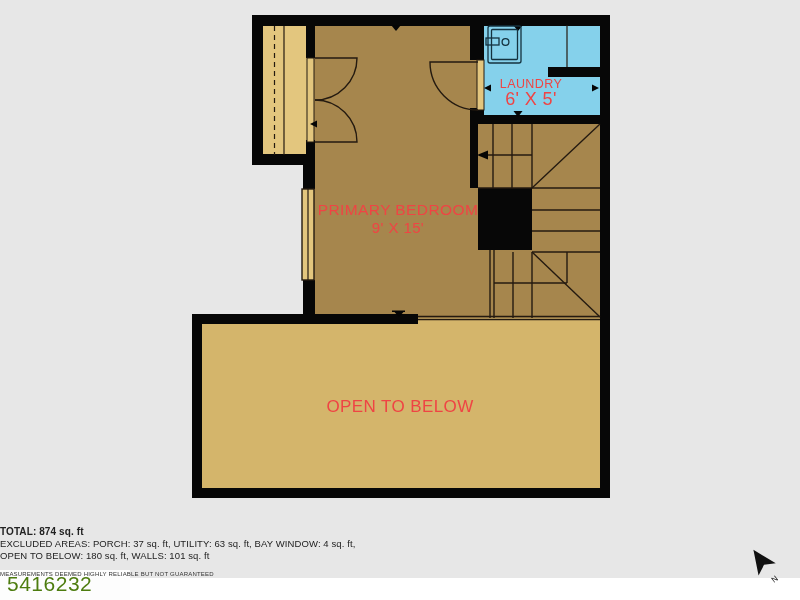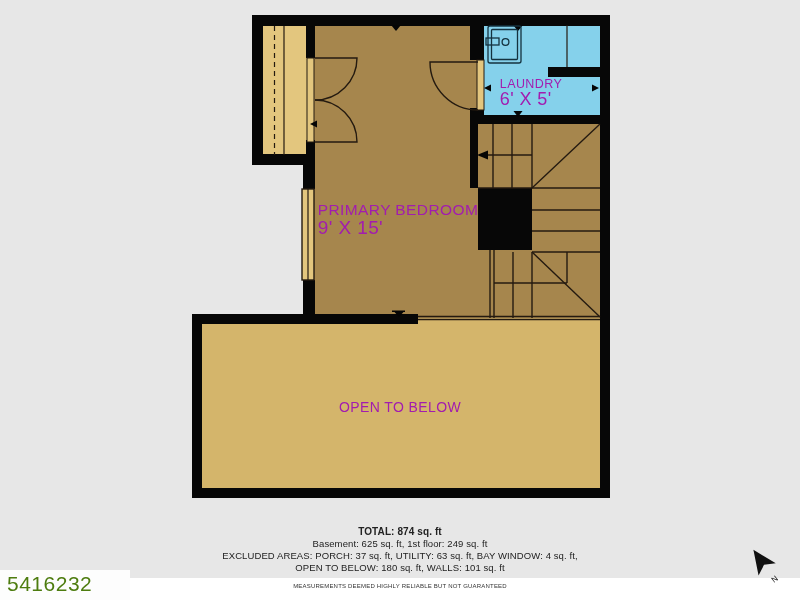--- a/index.html
+++ b/index.html
@@ -1,28 +1,28 @@
 <!DOCTYPE html>
 <html><head>
 <meta charset="utf-8">
 <style>
   html,body{margin:0;padding:0;background:#ffffff;}
   #canvas{position:relative;width:800px;height:600px;overflow:hidden;
           font-family:"Liberation Sans",sans-serif;background:#ffffff;}
   .plan-image{position:absolute;left:0;top:0;width:800px;height:578px;background:#e7e7e7;}
   .white-patch{position:absolute;left:0;top:570px;width:130px;height:30px;background:#fdfdfd;}
   svg{position:absolute;left:0;top:0;}
-  .label{position:absolute;transform:translateX(-50%);text-align:left;
-         color:#a21caf;white-space:nowrap;letter-spacing:0.4px;}
+  .label{position:absolute;transform:translateX(-50%);text-align:center;
+         color:#ef4444;white-space:nowrap;letter-spacing:0.4px;}
   .room-name{font-size:15.5px;line-height:18px;}
-  .room-dims{font-size:19px;line-height:17px;}
+  .room-dims{font-size:15px;line-height:17px;}
   .laundry-name{font-size:12.5px;line-height:15px;}
   .laundry-dims{font-size:18px;line-height:15px;}
-  .open-name{font-size:14px;line-height:18px;}
-  .summary{position:absolute;left:0;top:526px;width:800px;text-align:center;
+  .open-name{font-size:17px;line-height:18px;}
+  .summary{position:absolute;left:0;top:526px;width:800px;text-align:left;
            color:#222;font-size:9.5px;line-height:12px;letter-spacing:0.1px;}
   .summary .total{font-size:10px;font-weight:bold;}
   .disclaimer{margin-top:6px;font-size:6px;letter-spacing:0.2px;color:#333;}
   .listing-id{position:absolute;left:7px;top:572px;font-size:21px;color:#4d7c0f;letter-spacing:0.5px;}
 </style>
 </head>
 <body>
 
 <div id="canvas">
   <div class="plan-image"></div>
@@ -129,20 +129,19 @@
   <div class="label" style="left:531px;top:77px;">
     <div class="laundry-name">LAUNDRY</div>
     <div class="laundry-dims">6' X 5'</div>
   </div>
   <div class="label" style="left:400px;top:398px;">
     <div class="open-name">OPEN TO BELOW</div>
   </div>
 
   <div class="summary">
     <div class="total">TOTAL: 874 sq. ft</div>
-    <div>Basement: 625 sq. ft, 1st floor: 249 sq. ft</div>
     <div>EXCLUDED AREAS: PORCH: 37 sq. ft, UTILITY: 63 sq. ft, BAY WINDOW: 4 sq. ft,</div>
     <div>OPEN TO BELOW: 180 sq. ft, WALLS: 101 sq. ft</div>
     <div class="disclaimer">MEASUREMENTS DEEMED HIGHLY RELIABLE BUT NOT GUARANTEED</div>
   </div>
 
   <div class="listing-id">5416232</div>
 </div>
 
 </body></html>

